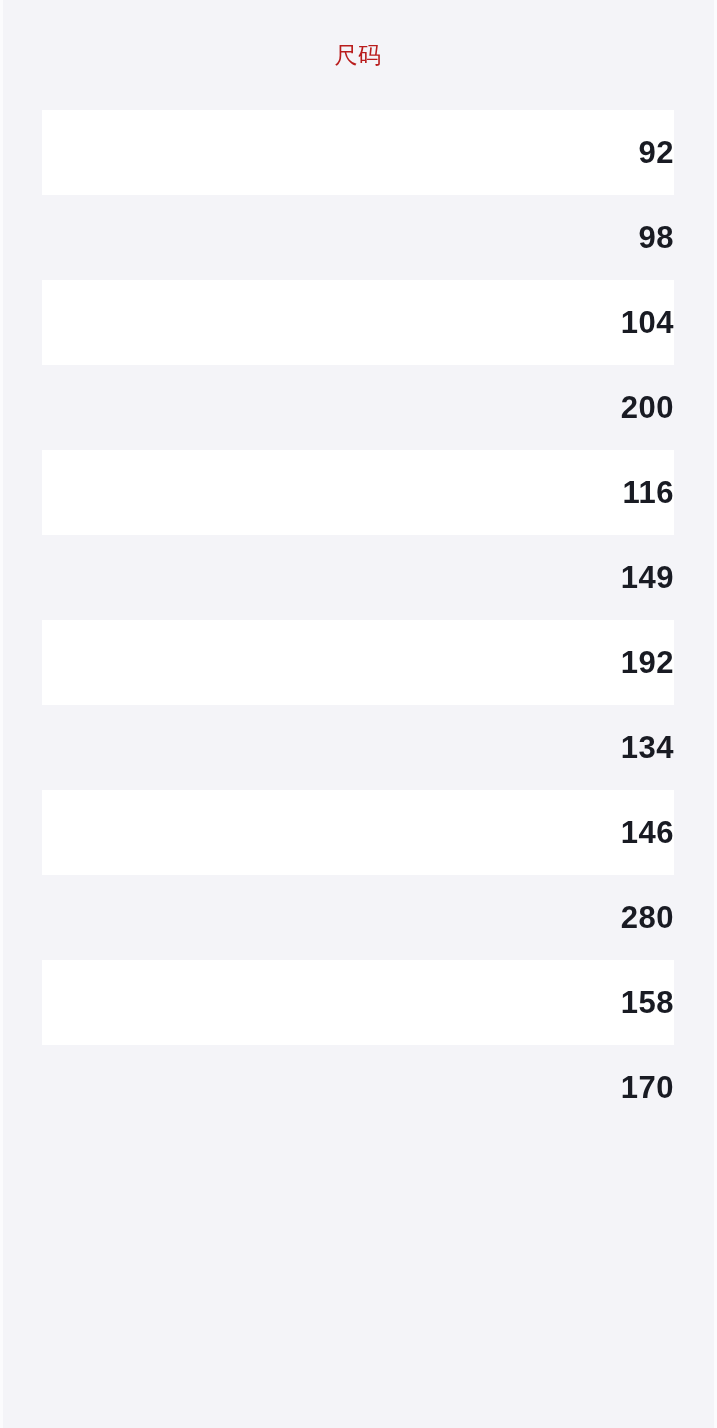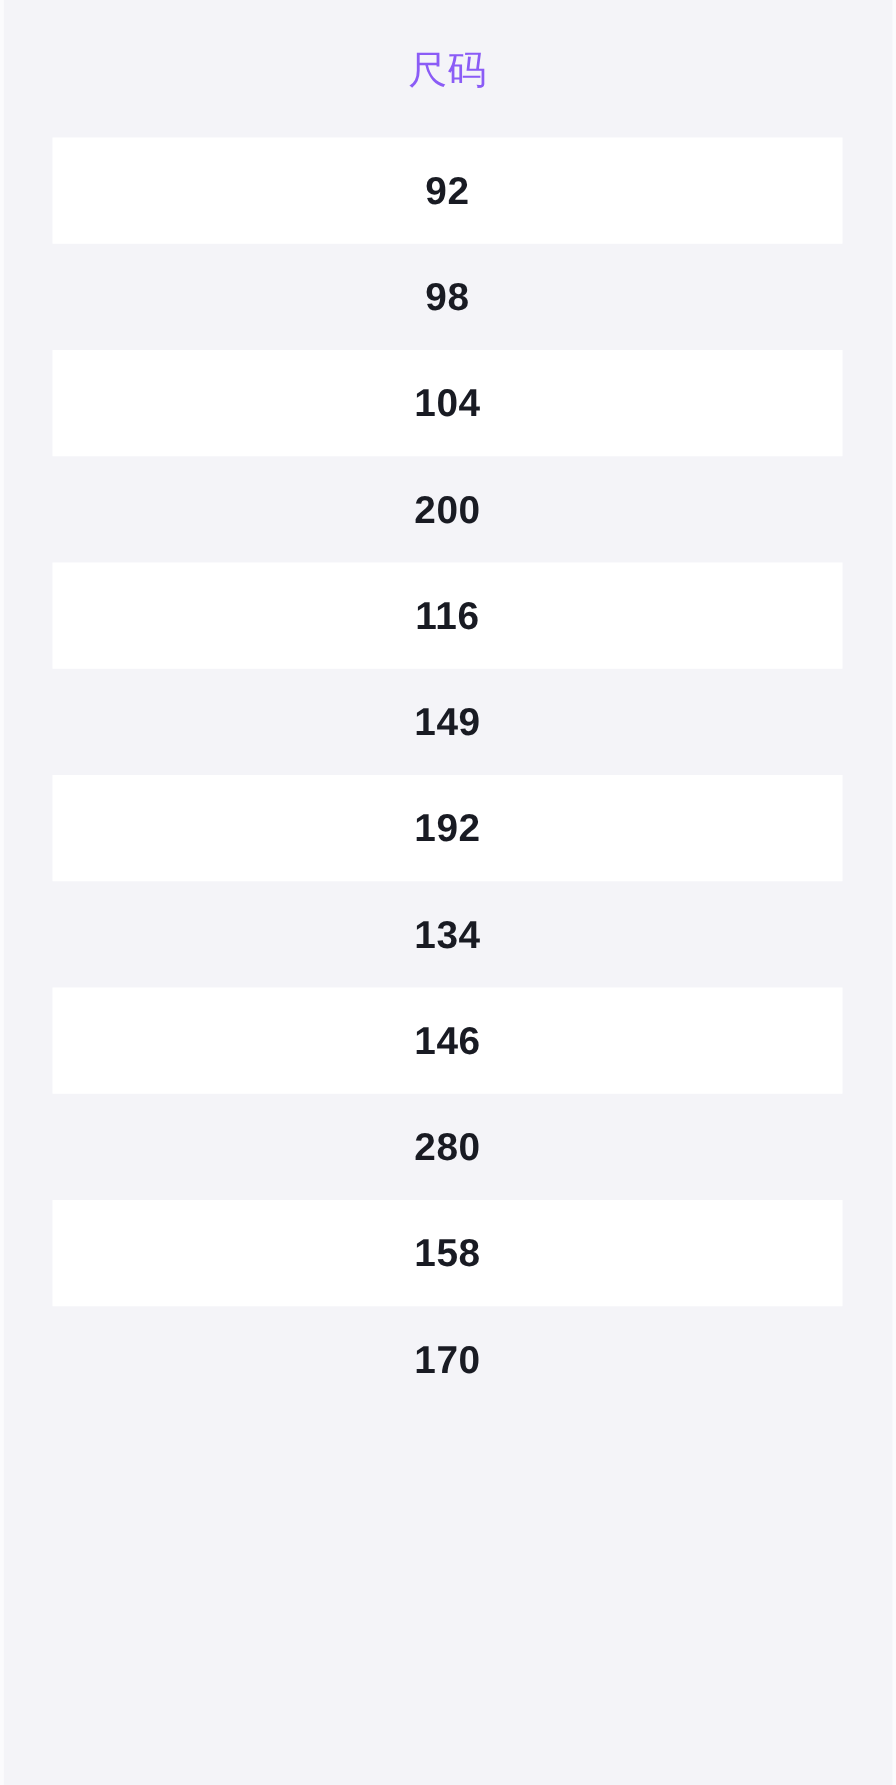--- a/index.html
+++ b/index.html
@@ -44,37 +44,37 @@
 
   .size-table {
     width: 632px;
     border-collapse: collapse;
     table-layout: fixed;
   }
 
   .size-table thead th {
     height: 110px;
     padding: 0;
-    font-size: 31px;
+    font-size: 23px;
     font-weight: 400;
-    color: #8b5cf6;
+    color: #b91c1c;
     text-align: center;
     vertical-align: middle;
     background: transparent;
     letter-spacing: 0.5px;
     line-height: 1;
   }
 
   .size-table tbody td {
     height: 85px;
     padding: 0;
     font-size: 31px;
     font-weight: 700;
     color: #191b23;
-    text-align: center;
+    text-align: right;
     vertical-align: middle;
     line-height: 1;
     letter-spacing: 0.5px;
     border: 0;
   }
 
   
   .size-table tbody tr:nth-child(odd) td {
     background: #ffffff;
   }

